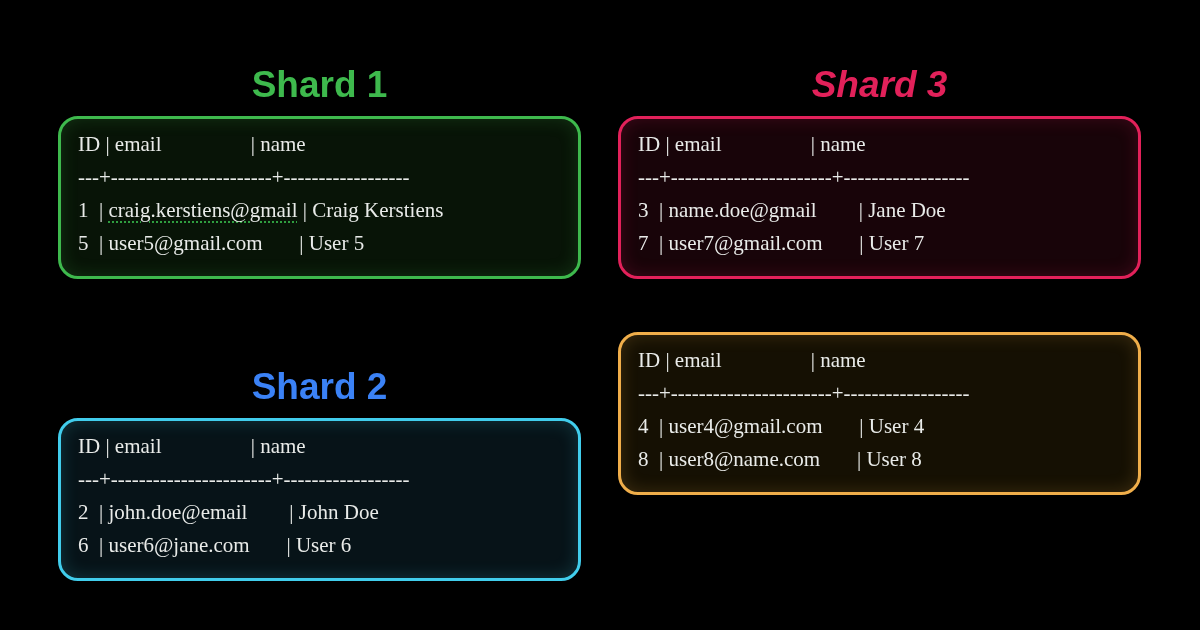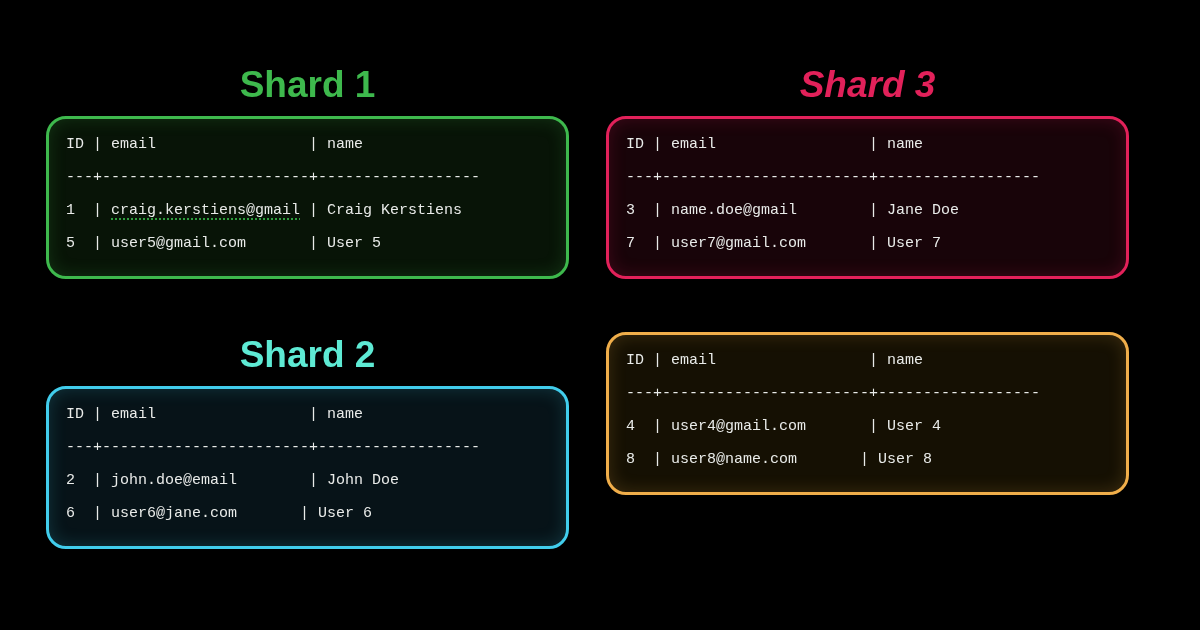--- a/index.html
+++ b/index.html
@@ -10,21 +10,21 @@
   .canvas {
     position: relative;
     width: 1200px;
     height: 630px;
     background: #000000;
     overflow: hidden;
     font-family: "Liberation Sans", sans-serif;
   }
   .grid {
     position: absolute;
-    left: 46px;
+    left: 58px;
     top: 62px;
     display: grid;
     grid-template-columns: 523px 523px;
     column-gap: 37px;
     row-gap: 53px;
   }
   .shard-title {
     margin: 0 0 9px 0;
     height: 45px;
     line-height: 45px;
@@ -36,22 +36,22 @@
   .shard-box {
     box-sizing: border-box;
     width: 523px;
     height: 163px;
     border: 3px solid #ffffff;
     border-radius: 20px;
     padding: 9px 17px;
     background: #0a0a0a;
   }
   .shard-table {
-    font-family: Liberation Mono, monospace;
-    font-size: 15px;
+    font-family: Liberation Serif, serif;
+    font-size: 21px;
     line-height: 33px;
     white-space: pre;
     color: #e9ebe9;
   }
   .line { white-space: pre; }
   .spell {
     text-decoration-line: underline;
     text-decoration-style: dotted;
     text-decoration-thickness: 2px;
     text-underline-offset: 4px;
@@ -71,21 +71,21 @@
     </section>
 
     <section class="shard">
       <h2 class="shard-title" style="color: rgb(226, 33, 90); font-style: italic;">Shard 3</h2>
       <div class="shard-box" style="border-color: rgb(226, 33, 90); background: rgb(24, 4, 9); box-shadow: rgba(226, 33, 90, 0.19) 0px 0px 18px inset;">
         <div class="shard-table" style="color: rgb(233, 235, 233);"><div class="line">ID | email                 | name</div><div class="line">---+-----------------------+------------------</div><div class="line">3  | <span>name.doe@gmail</span>        | Jane Doe</div><div class="line">7  | <span>user7@gmail.com</span>       | User 7</div></div>
       </div>
     </section>
 
     <section class="shard">
-      <h2 class="shard-title" style="color: #5eead4;">Shard 2</h2>
+      <h2 class="shard-title" style="color: #3b82f6; margin-top: 32px;">Shard 2</h2>
       <div class="shard-box" style="border-color: rgb(65, 205, 236); background: rgb(7, 19, 24); box-shadow: rgba(65, 205, 236, 0.19) 0px 0px 18px inset;">
         <div class="shard-table" style="color: rgb(233, 235, 233);"><div class="line">ID | email                 | name</div><div class="line">---+-----------------------+------------------</div><div class="line">2  | <span>john.doe@email</span>        | John Doe</div><div class="line">6  | <span>user6@jane.com</span>       | User 6</div></div>
       </div>
     </section>
 
     <section class="shard">
       <div class="shard-box" style="border-color: rgb(240, 174, 74); background: rgb(21, 16, 3); box-shadow: rgba(240, 174, 74, 0.19) 0px 0px 18px inset;">
         <div class="shard-table" style="color: rgb(233, 235, 233);"><div class="line">ID | email                 | name</div><div class="line">---+-----------------------+------------------</div><div class="line">4  | <span>user4@gmail.com</span>       | User 4</div><div class="line">8  | <span>user8@name.com</span>       | User 8</div></div>
       </div>
     </section>

